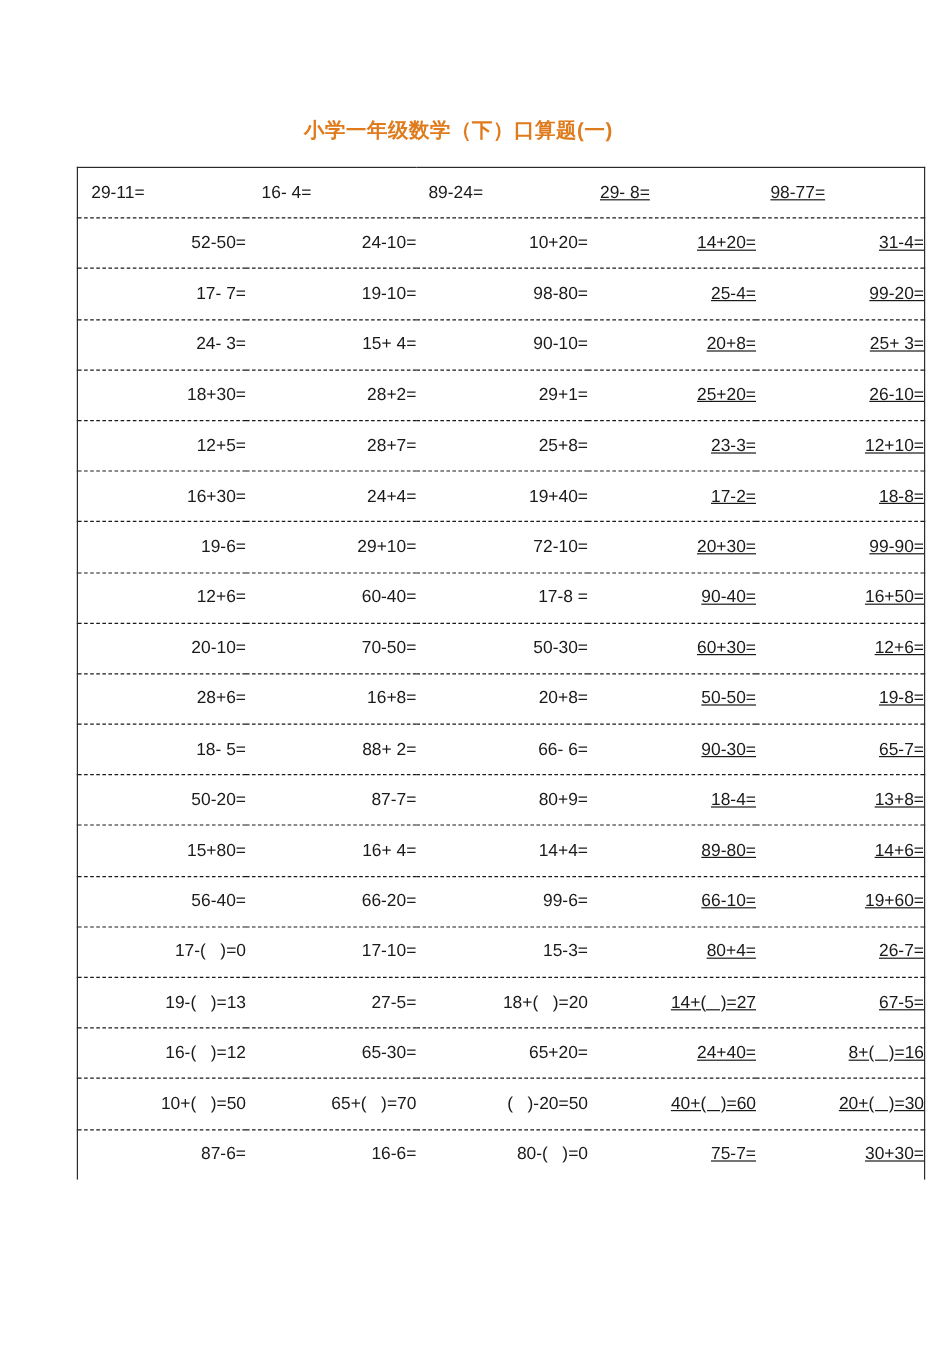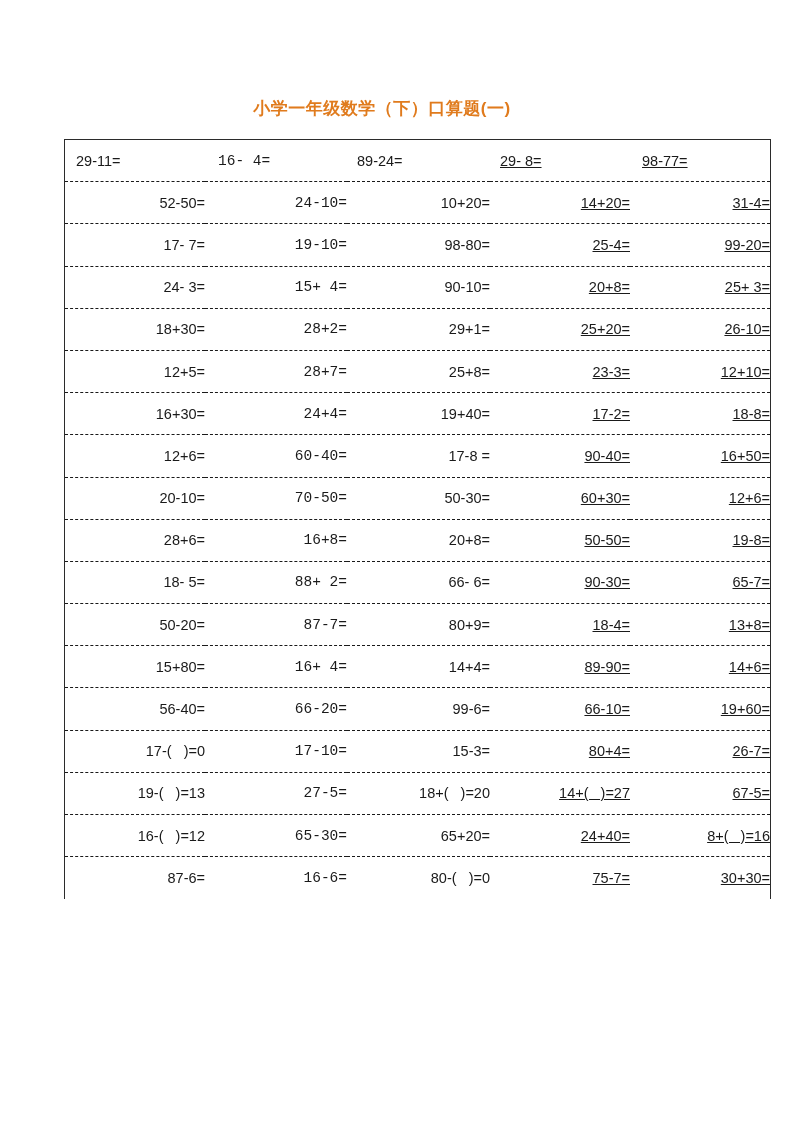--- a/index.html
+++ b/index.html
@@ -65,21 +65,21 @@
     font-size: 14.5px;
     color: #1a1a1a;
     font-weight: 400;
     vertical-align: middle;
     padding: 0;
     white-space: pre;
     line-height: 18px;
   }
 
   .problems-table td.c0 { width: 129px; padding-left: 11px; margin-left: 44px; }
-  .problems-table td.c1 { width: 129px; padding-left: 13px; font-family: Liberation Mono, monospace; }
+  .problems-table td.c1 { width: 129px; padding-left: 13px; }
   .problems-table td.c2 { width: 133px; padding-left: 10px; }
   .problems-table td.c3 { width: 130px; padding-left: 10px; text-decoration: underline; }
   .problems-table td.c4 { width: 128px; padding-left: 12px; text-decoration: underline; }
 
   .problems-table tr.last-row td.c0 { padding-left: 16px; }
 </style>
 </head>
 <body>
 
 <div class="page">
@@ -131,20 +131,27 @@
           <td class="c4">12+10=</td>
         </tr>
         <tr>
           <td class="c0">16+30=</td>
           <td class="c1">24+4=</td>
           <td class="c2">19+40=</td>
           <td class="c3">17-2=</td>
           <td class="c4">18-8=</td>
         </tr>
         <tr>
+          <td class="c0">19-6=</td>
+          <td class="c1">29+10=</td>
+          <td class="c2">72-10=</td>
+          <td class="c3">20+30=</td>
+          <td class="c4">99-90=</td>
+        </tr>
+        <tr>
           <td class="c0">12+6=</td>
           <td class="c1">60-40=</td>
           <td class="c2">17-8 =</td>
           <td class="c3">90-40=</td>
           <td class="c4">16+50=</td>
         </tr>
         <tr>
           <td class="c0">20-10=</td>
           <td class="c1">70-50=</td>
           <td class="c2">50-30=</td>
@@ -169,21 +176,21 @@
           <td class="c0">50-20=</td>
           <td class="c1">87-7=</td>
           <td class="c2">80+9=</td>
           <td class="c3">18-4=</td>
           <td class="c4">13+8=</td>
         </tr>
         <tr>
           <td class="c0">15+80=</td>
           <td class="c1">16+ 4=</td>
           <td class="c2">14+4=</td>
-          <td class="c3">89-90=</td>
+          <td class="c3">89-80=</td>
           <td class="c4">14+6=</td>
         </tr>
         <tr>
           <td class="c0">56-40=</td>
           <td class="c1">66-20=</td>
           <td class="c2">99-6=</td>
           <td class="c3">66-10=</td>
           <td class="c4">19+60=</td>
         </tr>
         <tr>
@@ -199,20 +206,27 @@
           <td class="c2">18+(   )=20</td>
           <td class="c3">14+(   )=27</td>
           <td class="c4">67-5=</td>
         </tr>
         <tr>
           <td class="c0">16-(   )=12</td>
           <td class="c1">65-30=</td>
           <td class="c2">65+20=</td>
           <td class="c3">24+40=</td>
           <td class="c4">8+(   )=16</td>
+        </tr>
+        <tr>
+          <td class="c0">10+(   )=50</td>
+          <td class="c1">65+(   )=70</td>
+          <td class="c2">(   )-20=50</td>
+          <td class="c3">40+(   )=60</td>
+          <td class="c4">20+(   )=30</td>
         </tr>
         <tr class="last-row">
           <td class="c0">87-6=</td>
           <td class="c1">16-6=</td>
           <td class="c2">80-(   )=0</td>
           <td class="c3">75-7=</td>
           <td class="c4">30+30=</td>
         </tr>
       </tbody>
   </table>

